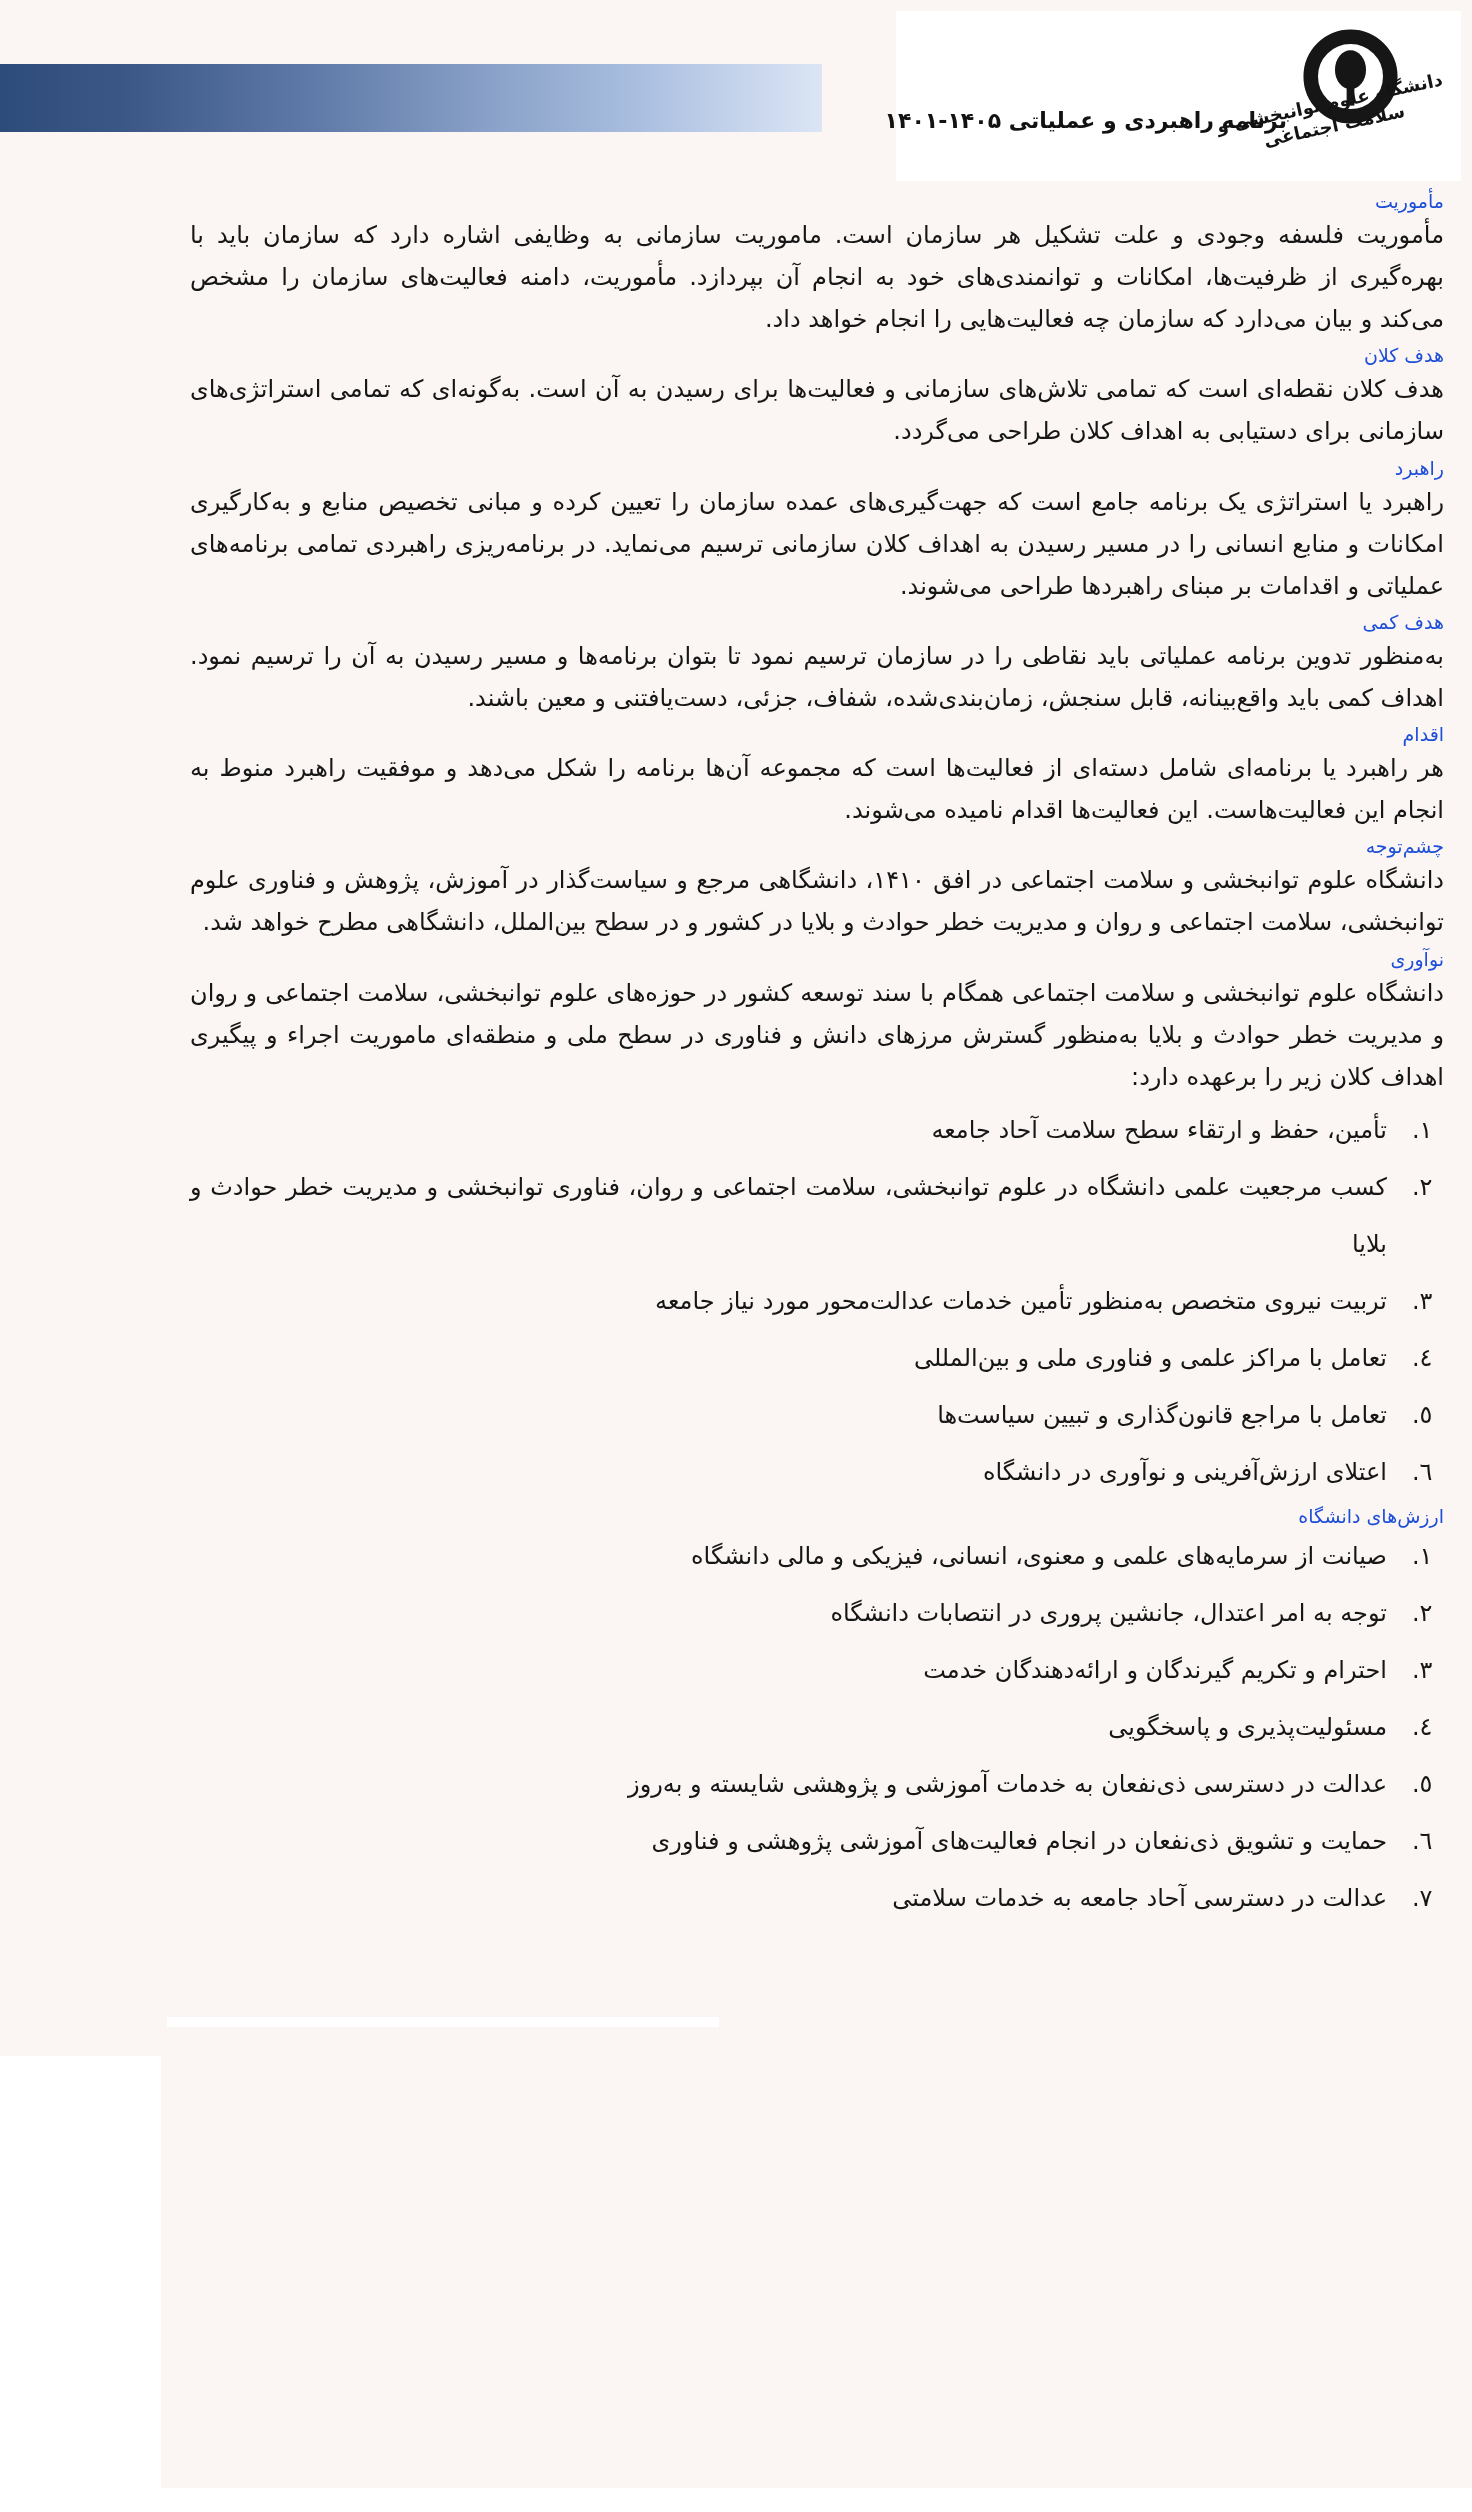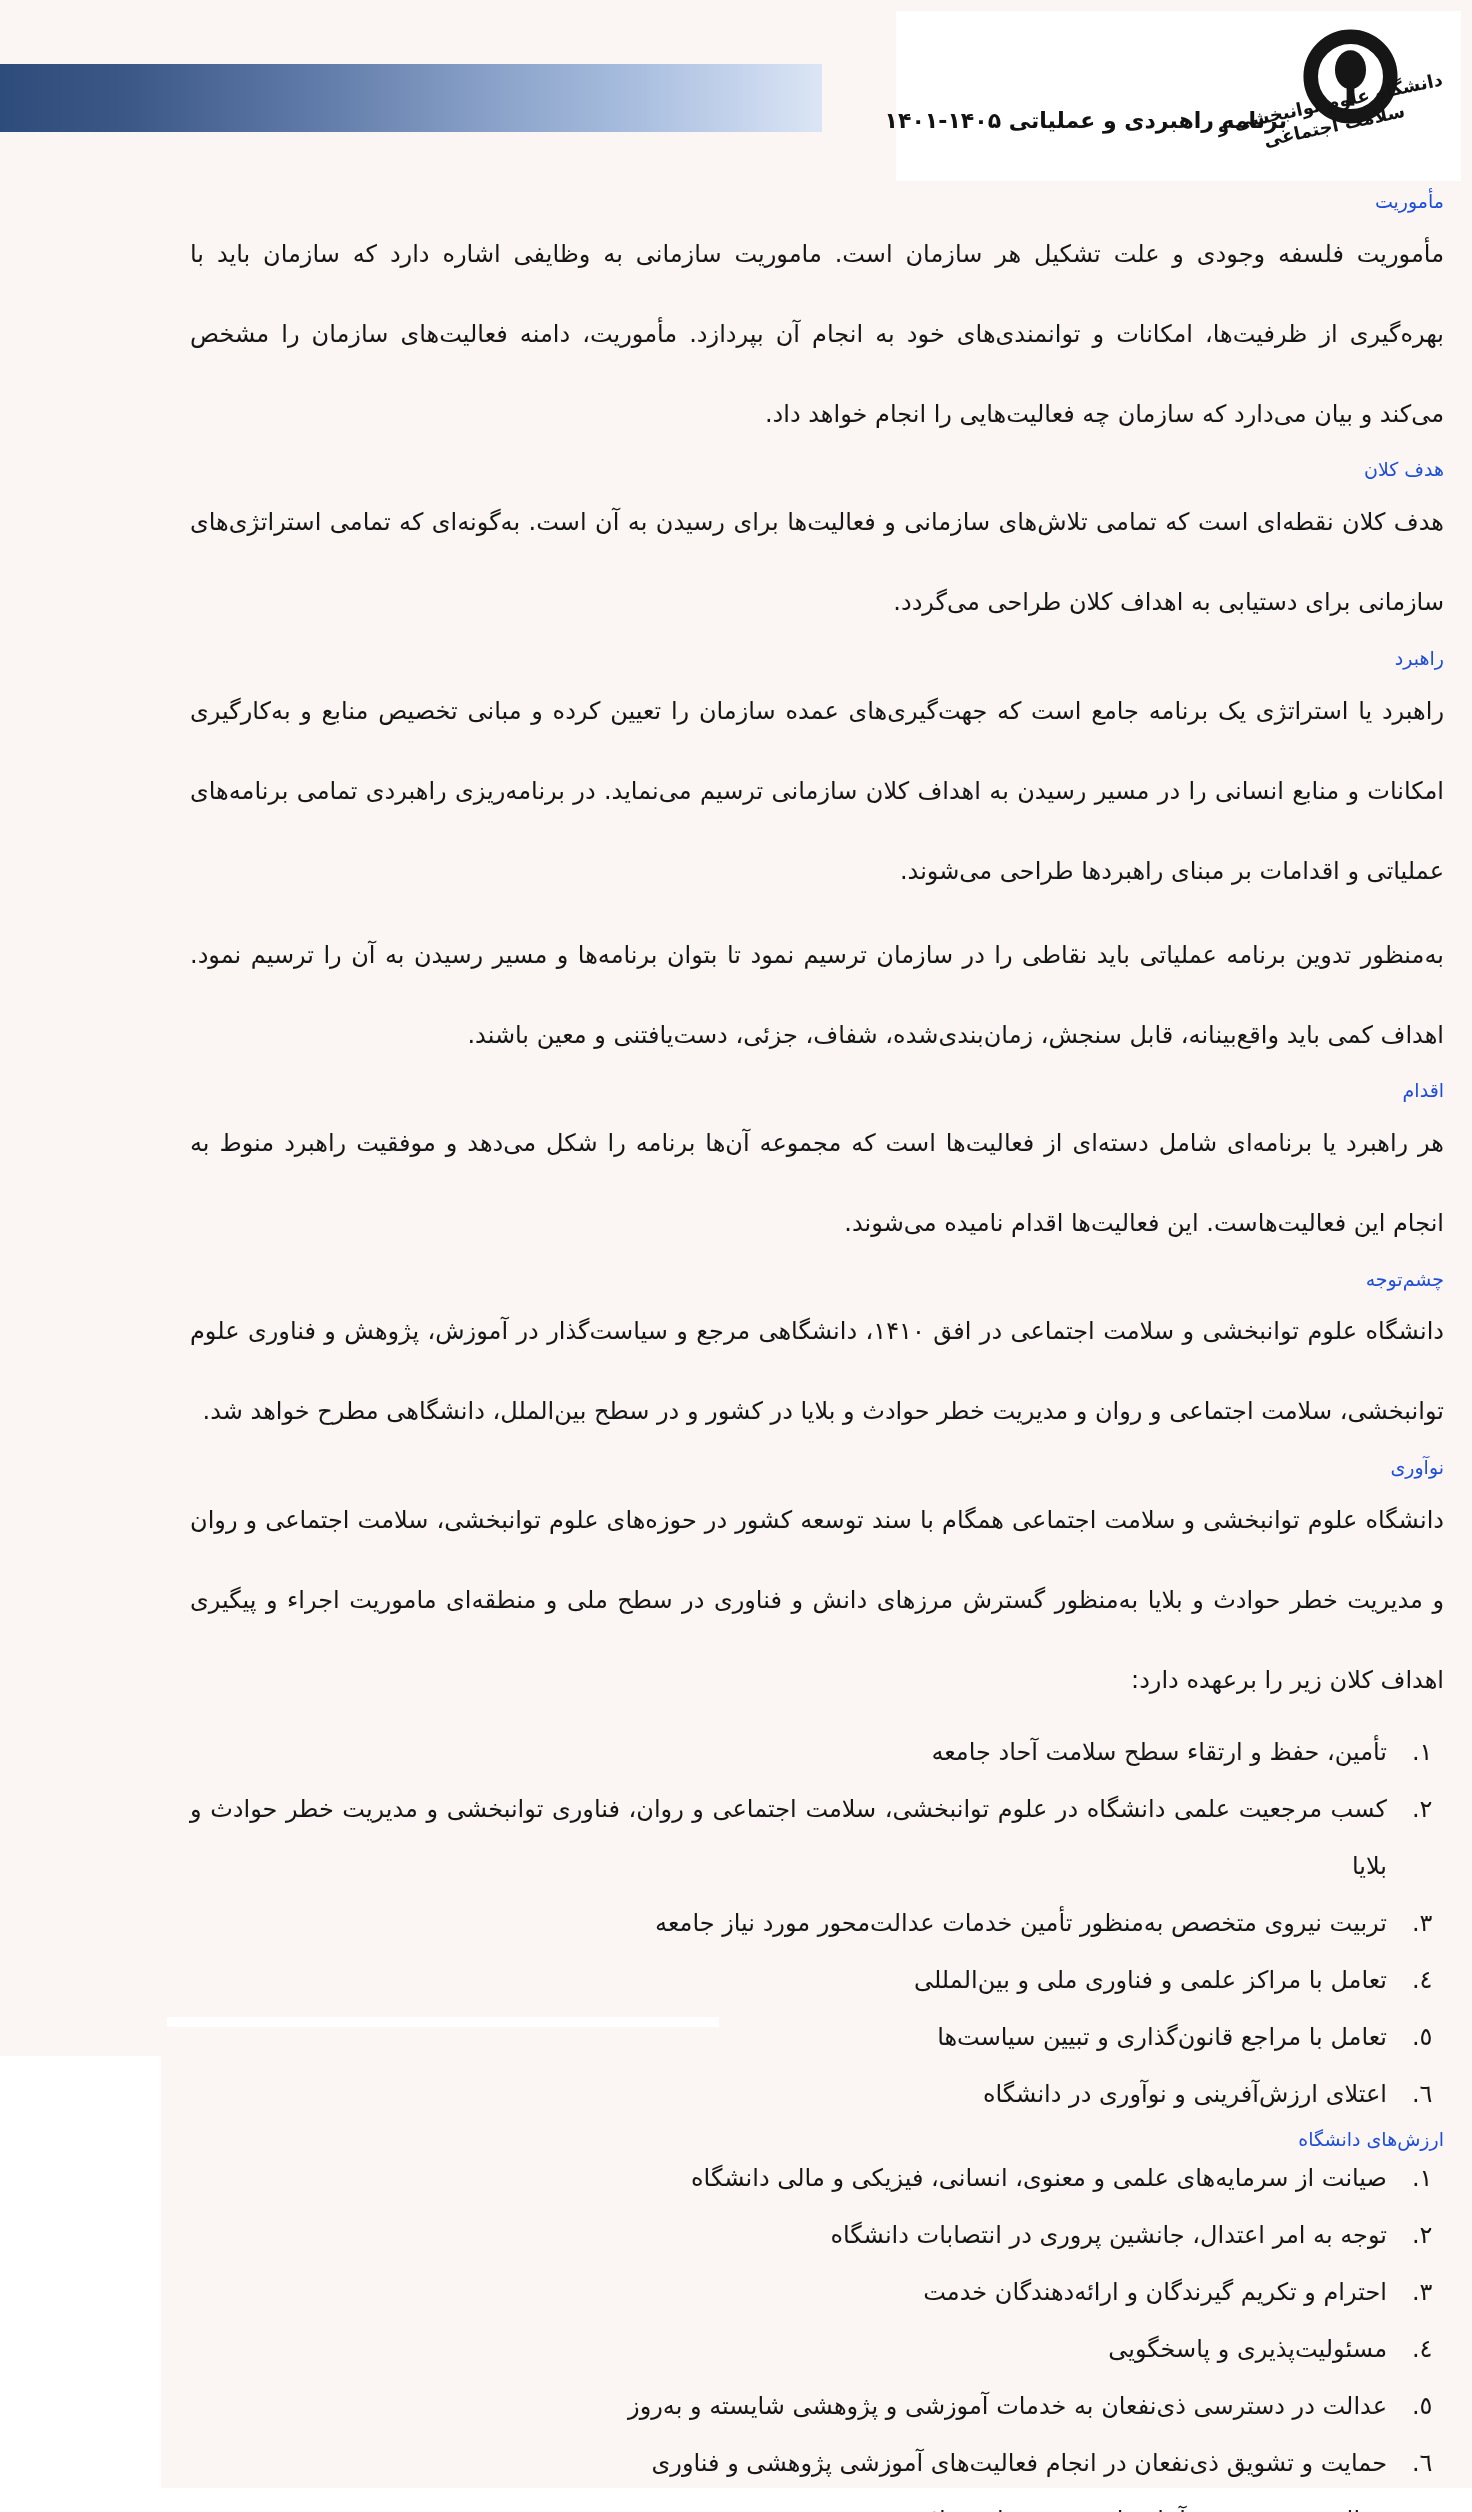--- a/index.html
+++ b/index.html
@@ -30,21 +30,21 @@
   }
   .content {
     position:absolute; left:190px; top:190px; width:1254px;
     direction:rtl; color:#161616; font-size:24px;
   }
   h2.sec {
     margin:0; padding:0; text-align:right;
     font-size:19px; line-height:1.18; font-weight:normal; color:#1d4ed8;
   }
   p.body {
-    margin:1.5px 0 4.4px 0; text-align:justify; line-height:80px;
+    margin:1.5px 0 4.4px 0; text-align:justify; line-height:42px;
   }
   .gap-lg { margin-top:69px; }
   .gap-md { margin-top:40px; }
   .gap-sm { margin-top:13px; }
   ol.numlist { list-style:none; margin:0 0 4.4px 0; padding:0; }
   ol.numlist li {
     position:relative; padding-right:57px; line-height:57px; text-align:justify;
   }
   ol.numlist li .num { position:absolute; right:11.6px; top:0; }
 </style>
@@ -72,20 +72,21 @@
 
   <h2 class="sec">مأموریت</h2>
   <p class="body">مأموریت فلسفه وجودی و علت تشکیل هر سازمان است. ماموریت سازمانی به وظایفی اشاره دارد که سازمان باید با بهره‌گیری از ظرفیت‌ها، امکانات و توانمندی‌های خود به انجام آن بپردازد. مأموریت، دامنه فعالیت‌های سازمان را مشخص می‌کند و بیان می‌دارد که سازمان چه فعالیت‌هایی را انجام خواهد داد.</p>
 
   <h2 class="sec">هدف کلان</h2>
   <p class="body">هدف کلان نقطه‌ای است که تمامی تلاش‌های سازمانی و فعالیت‌ها برای رسیدن به آن است. به‌گونه‌ای که تمامی استراتژی‌های سازمانی برای دستیابی به اهداف کلان طراحی می‌گردد.</p>
 
   <h2 class="sec">راهبرد</h2>
   <p class="body">راهبرد یا استراتژی یک برنامه جامع است که جهت‌گیری‌های عمده سازمان را تعیین کرده و مبانی تخصیص منابع و به‌کارگیری امکانات و منابع انسانی را در مسیر رسیدن به اهداف کلان سازمانی ترسیم می‌نماید. در برنامه‌ریزی راهبردی تمامی برنامه‌های عملیاتی و اقدامات بر مبنای راهبردها طراحی می‌شوند.</p>
 
+  <h2 class="sec">هدف کمی</h2>
   <p class="body">به‌منظور تدوین برنامه عملیاتی باید نقاطی را در سازمان ترسیم نمود تا بتوان برنامه‌ها و مسیر رسیدن به آن را ترسیم نمود. اهداف کمی باید واقع‌بینانه، قابل سنجش، زمان‌بندی‌شده، شفاف، جزئی، دست‌یافتنی و معین باشند.</p>
 
   <h2 class="sec">اقدام</h2>
   <p class="body">هر راهبرد یا برنامه‌ای شامل دسته‌ای از فعالیت‌ها است که مجموعه آن‌ها برنامه را شکل می‌دهد و موفقیت راهبرد منوط به انجام این فعالیت‌هاست. این فعالیت‌ها اقدام نامیده می‌شوند.</p>
 
   <h2 class="sec gap-lg">چشم‌توجه</h2>
   <p class="body">دانشگاه علوم توانبخشی و سلامت اجتماعی در افق ۱۴۱۰، دانشگاهی مرجع و سیاست‌گذار در آموزش، پژوهش و فناوری علوم توانبخشی، سلامت اجتماعی و روان و مدیریت خطر حوادث و بلایا در کشور و در سطح بین‌الملل، دانشگاهی مطرح خواهد شد.</p>
 
   <h2 class="sec gap-sm">نوآوری</h2>
   <p class="body">دانشگاه علوم توانبخشی و سلامت اجتماعی همگام با سند توسعه کشور در حوزه‌های علوم توانبخشی، سلامت اجتماعی و روان و مدیریت خطر حوادث و بلایا به‌منظور گسترش مرزهای دانش و فناوری در سطح ملی و منطقه‌ای ماموریت اجراء و پیگیری اهداف کلان زیر را برعهده دارد:</p>

